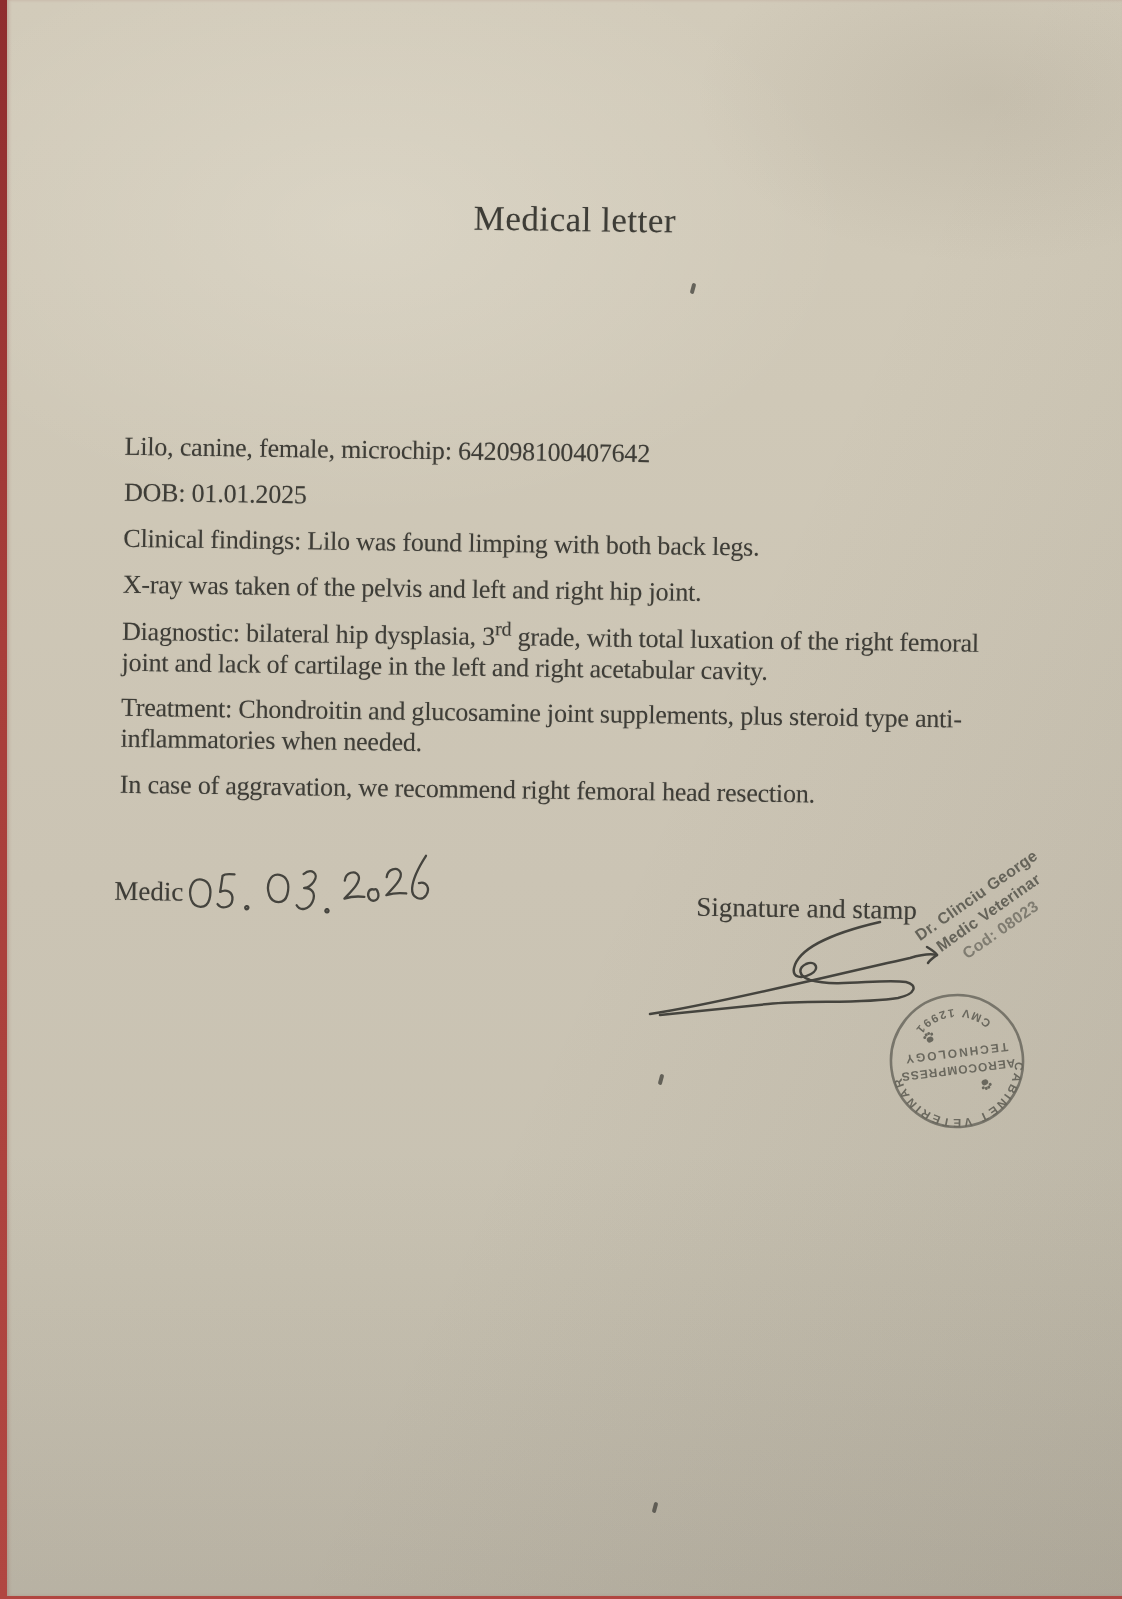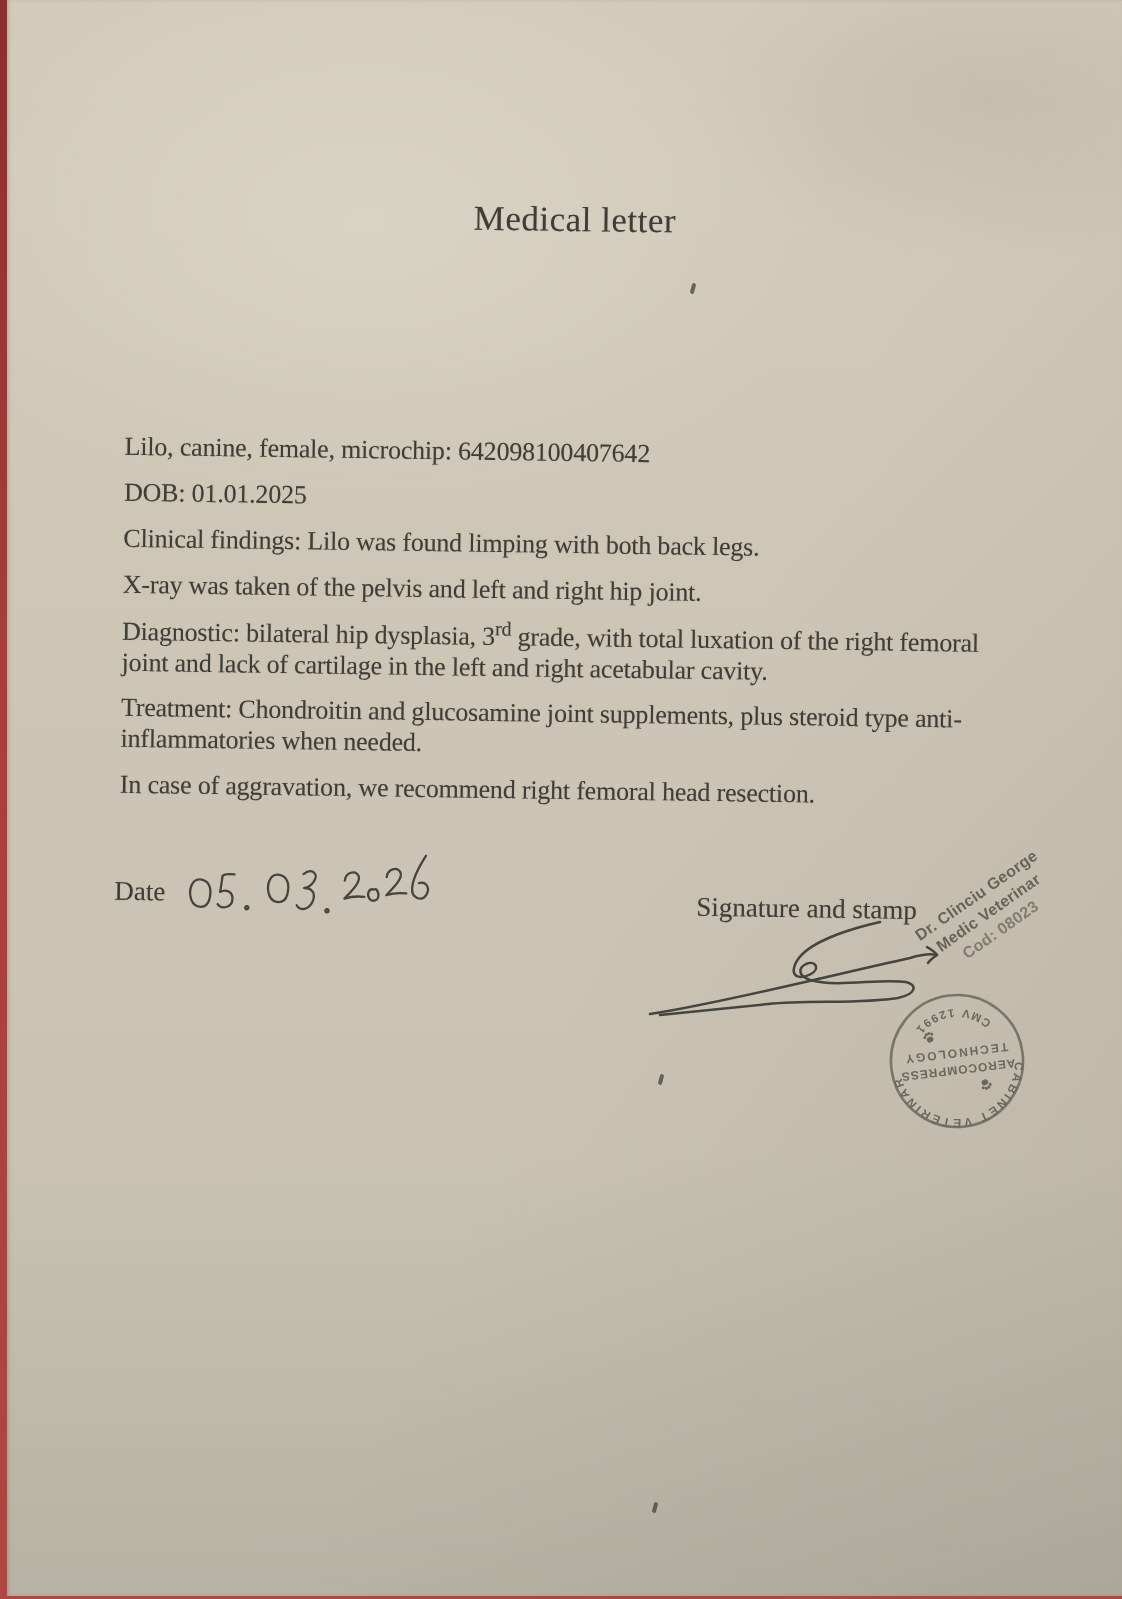--- a/index.html
+++ b/index.html
@@ -93,21 +93,21 @@
     <div class="title">Medical letter</div>
 
     <p class="para p-patient">Lilo, canine, female, microchip: 642098100407642</p>
     <p class="para p-dob">DOB: 01.01.2025</p>
     <p class="para p-clinical">Clinical findings: Lilo was found limping with both back legs.</p>
     <p class="para p-xray">X-ray was taken of the pelvis and left and right hip joint.</p>
     <p class="para p-diagnostic"><span>Diagnostic: bilateral hip dysplasia, 3</span><sup>rd</sup><span> grade, with total luxation of the right femoral joint and lack of cartilage in the left and right acetabular cavity.</span></p>
     <p class="para p-treatment">Treatment: Chondroitin and glucosamine joint supplements, plus steroid type anti-inflammatories when needed.</p>
     <p class="para p-aggravation">In case of aggravation, we recommend right femoral head resection.</p>
 
-    <div class="date-label">Date</div>
+    <div class="date-label">Medic</div>
     <div class="sig-label">Signature and stamp</div>
   </div>
 
   <div class="hand-date">
     <span class="sr">05.03.2026</span>
     <svg width="250" height="70" viewBox="0 0 250 70" style="transform:rotate(-2deg)">
       <g class="hand-stroke" stroke-width="2.3">
         <path d="M22,24 C12,22 8,34 11,44 C14,53 26,54 29,44 C32,34 30,26 22,24"></path>
         <path d="M55,20 C49,19 45,19 43,21 C42,27 41,32 40,37 C46,34 53,37 52,45 C51,53 41,55 37,49"></path>
         <path d="M66,52 a1.6,1.6 0 1 0 .2,0"></path>

